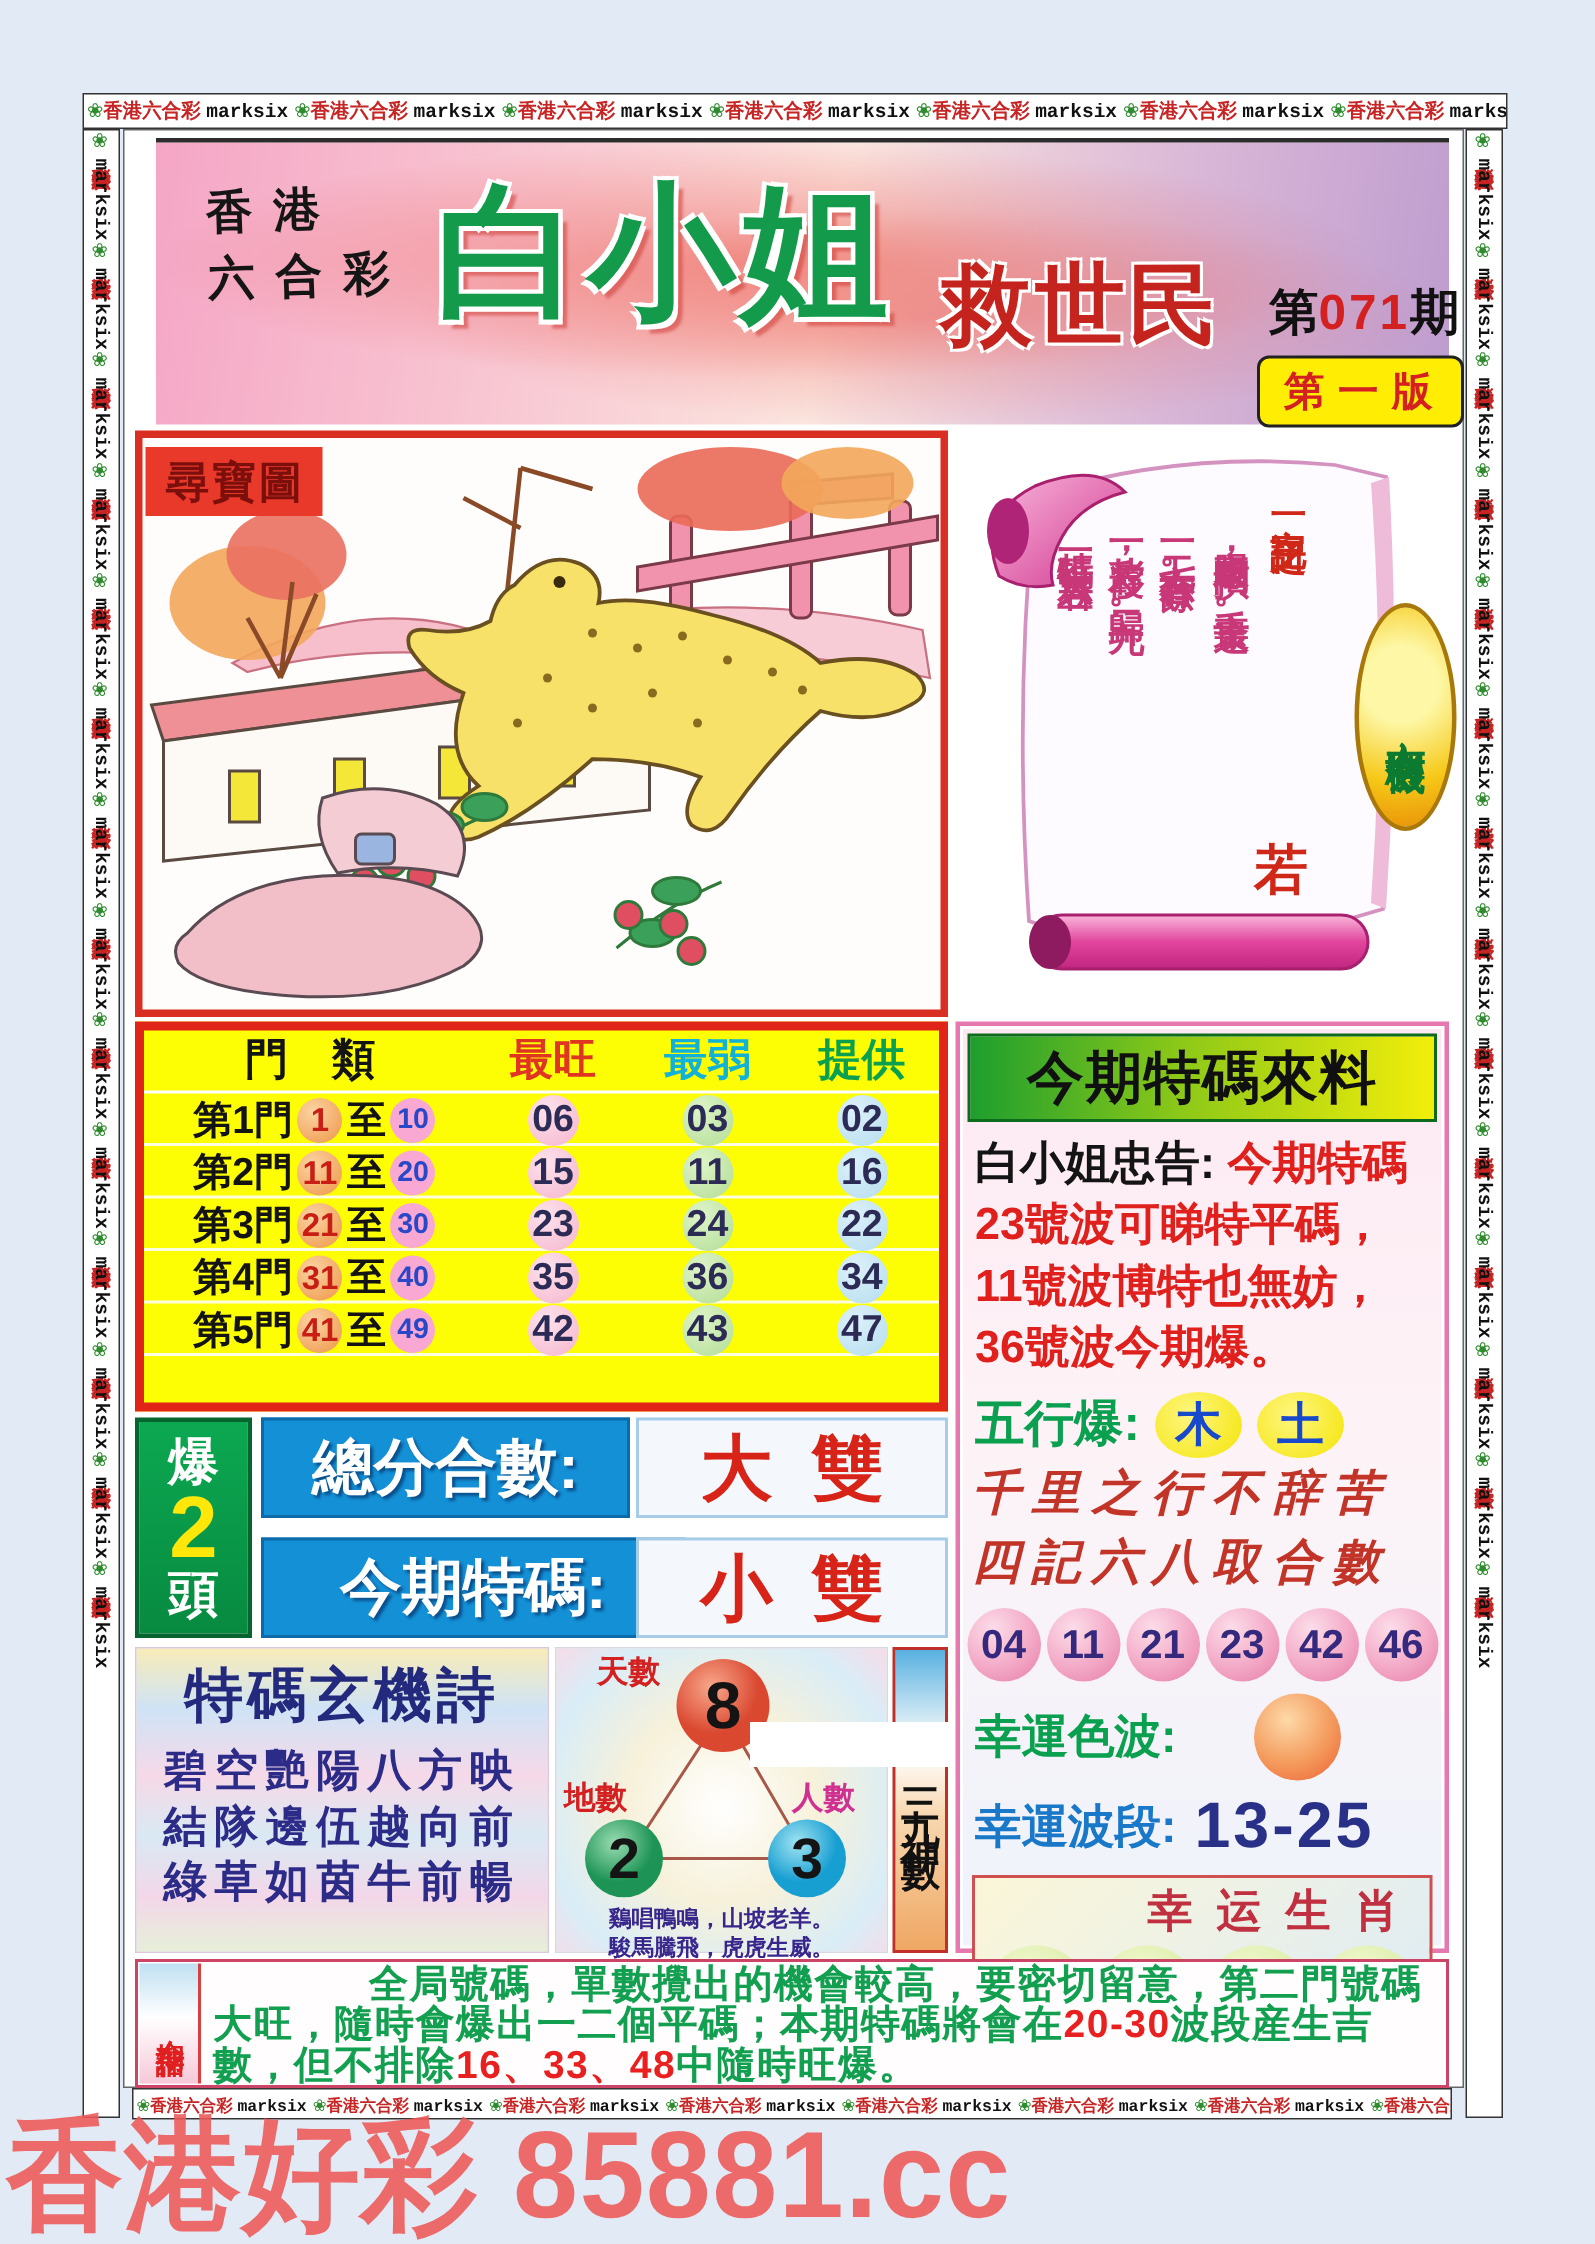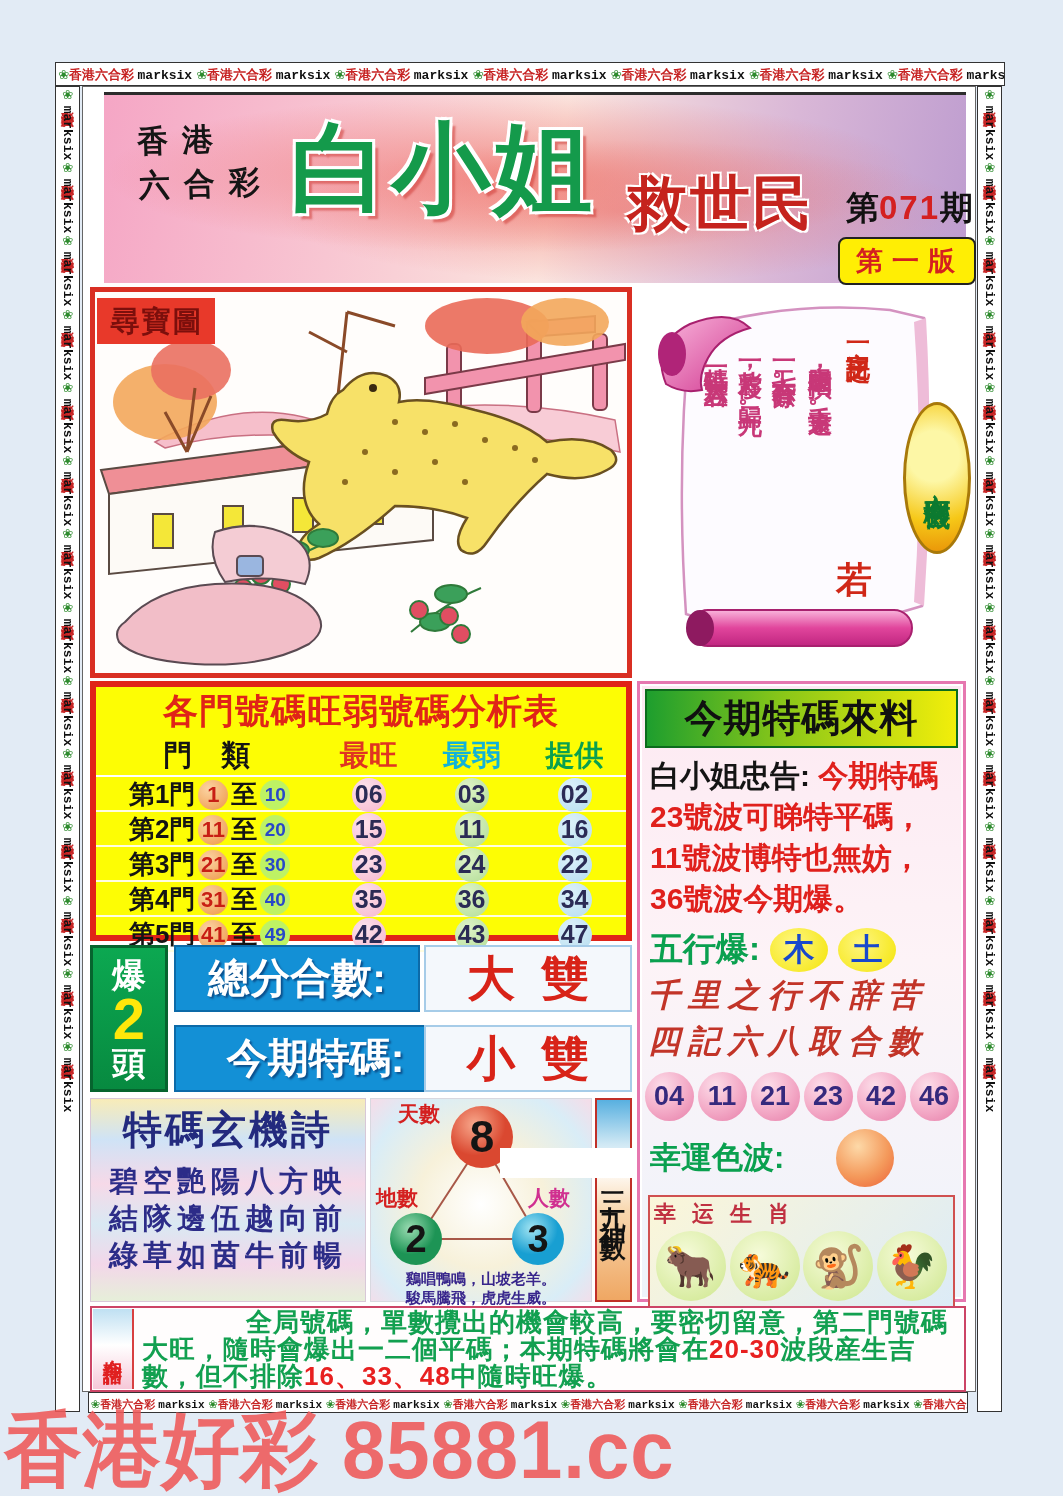--- a/index.html
+++ b/index.html
@@ -57,21 +57,21 @@
   #tbl{left:90px;top:681px;width:542px;height:260px;background:#fdfd04;border:6px solid #e02418;}
   #tbl .t-title{text-align:center;font-size:35px;font-weight:900;color:#e02418;letter-spacing:1px;padding-top:1px;}
   .t-grid{display:grid;grid-template-columns:2.15fr 1fr 1fr 1fr;align-items:center;}
   .t-head{font-size:29px;font-weight:900;text-align:center;height:40px;line-height:40px;border-bottom:2px solid #fff;}
   .h-cat{color:#141414;} .h-hot{color:#e03522;} .h-weak{color:#12b2d8;} .h-off{color:#0aa04f;}
   .t-row{height:33px;border-bottom:2px solid #fffde0;}
   .door{display:flex;align-items:center;gap:3px;font-size:26px;font-weight:900;color:#141414;padding-left:6px;justify-content:center;}
   .ball{display:inline-flex;align-items:center;justify-content:center;border-radius:50%;
         width:30px;height:30px;font-size:22px;font-weight:900;}
   .c-from{background:radial-gradient(circle at 35% 30%,#fbd3a2,#ee9647);color:#c81e14;}
-  .c-to{background:#bef264;color:#2848c8;font-size:19px;}
+  .c-to{background:#f9a8d4;color:#2848c8;font-size:19px;}
   .vcell{text-align:center;}
   .vcell .ball{width:34px;height:34px;font-size:25px;color:#2b2b55;}
   .c-hot{background:radial-gradient(circle at 35% 30%,#fde2ec,#f5b5cd);}
   .c-weak{background:radial-gradient(circle at 35% 30%,#dff4c8,#b2dd96);}
   .c-off{background:radial-gradient(circle at 35% 30%,#ddf1fa,#b5ddef);}
 
   
   #burst{left:90px;top:945px;width:78px;height:147px;background:linear-gradient(180deg,#0ca851,#078a40);
     border:3px solid #06642e;display:flex;flex-direction:column;align-items:center;justify-content:center;
     color:#fff;font-weight:900;line-height:1;}
@@ -122,22 +122,22 @@
   .pball{width:49px;height:49px;border-radius:50%;display:flex;align-items:center;justify-content:center;
     background:radial-gradient(circle at 35% 28%,#fcdde9,#f3a9c6 55%,#e67da8);
     color:#35297d;font-size:27px;font-weight:900;}
   .lucky{display:flex;align-items:center;padding:6px 10px 0;gap:12px;}
   .lucky .g{font-size:31px;font-weight:900;color:#0aa04f;}
   .lucky .b{font-size:31px;font-weight:900;color:#1a78c8;}
   .lucky .range{font-size:43px;font-weight:900;color:#283088;letter-spacing:2px;}
   #colorball{width:58px;height:58px;border-radius:50%;margin-left:40px;
     background:radial-gradient(circle at 38% 30%,#fdd9a8,#f49a5c 55%,#ec5f34);}
   #zodiac{margin:8px 8px 0;border:2px solid #d05050;background:linear-gradient(135deg,#fbf6d8,#dcebf7);padding:2px 4px 8px;}
-  #zodiac .z-title{text-align:left;font-family:"DejaVu Serif","Liberation Serif",serif;
-    font-size:22px;font-weight:bold;color:#c03040;letter-spacing:16px;}
+  #zodiac .z-title{text-align:right;font-family:"DejaVu Serif","Liberation Serif",serif;
+    font-size:30px;font-weight:bold;color:#c03040;letter-spacing:16px;}
   #zodiac .z-row{display:flex;justify-content:space-between;padding:2px 2px 0;}
   .zc{width:70px;height:70px;border-radius:50%;display:flex;align-items:center;justify-content:center;
     background:radial-gradient(circle at 42% 35%,#f6fbda,#cde68c);font-size:42px;}
 
   
   #eval{left:90px;top:1306px;width:876px;height:86px;border:2px solid #cc4466;background:#fffdfd;}
   #eval-label{left:93px;top:1309px;width:41px;height:80px;border-right:2px solid #d84040;
     background:linear-gradient(180deg,#bfe0f2,#ffffff 45%,#f6c8d8);display:flex;align-items:center;justify-content:center;
     writing-mode:vertical-rl;text-orientation:upright;font-size:19px;font-weight:900;color:#e02020;letter-spacing:2px;}
   #eval-text{left:142px;top:1309px;width:818px;height:80px;font-size:26px;font-weight:900;color:#12a050;
@@ -269,21 +269,20 @@
   <div class="scol first" style="left:204px;top:42px;height:260px;">一字記之日</div>
   <div class="scol" style="left:166px;top:60px;height:280px;">衷腸悶損，千裏途。</div>
   <div class="scol" style="left:130px;top:60px;height:280px;">一七二六合有餘。</div>
   <div class="scol" style="left:96px;top:60px;height:280px;">一片彩霞，歸二九。</div>
   <div class="scol" style="left:62px;top:60px;height:280px;">特碼一六大若豆。</div>
   <div id="scroll-sign" style="left:198px;top:268px;">若</div>
 </div>
 <div class="abs" id="badge">內有玄機</div>
 
 <div class="abs" id="tbl">
-  <div class="t-title">各門號碼旺弱號碼分析表</div>
   <div class="t-grid t-head">
     <span class="h-cat">門　類</span>
     <span class="h-hot">最旺</span>
     <span class="h-weak">最弱</span>
     <span class="h-off">提供</span>
   </div>
   <div class="t-grid t-row">
     <span class="door">
         <span>第1門</span>
         <span class="ball c-from">1</span>
@@ -406,20 +405,24 @@
     <span class="pball">11</span>
     <span class="pball">21</span>
     <span class="pball">23</span>
     <span class="pball">42</span>
     <span class="pball">46</span>
   </div>
   <div class="lucky">
     <span class="g">幸運色波:</span>
     <span id="colorball"></span>
   </div>
+  <div class="lucky">
+    <span class="b">幸運波段:</span>
+    <span class="range">13-25</span>
+  </div>
   <div id="zodiac">
     <div class="z-title">幸运生肖</div>
     <div class="z-row">
       <span class="zc">🐂</span>
       <span class="zc">🐅</span>
       <span class="zc">🐒</span>
       <span class="zc">🐓</span>
     </div>
   </div>
 </div>

